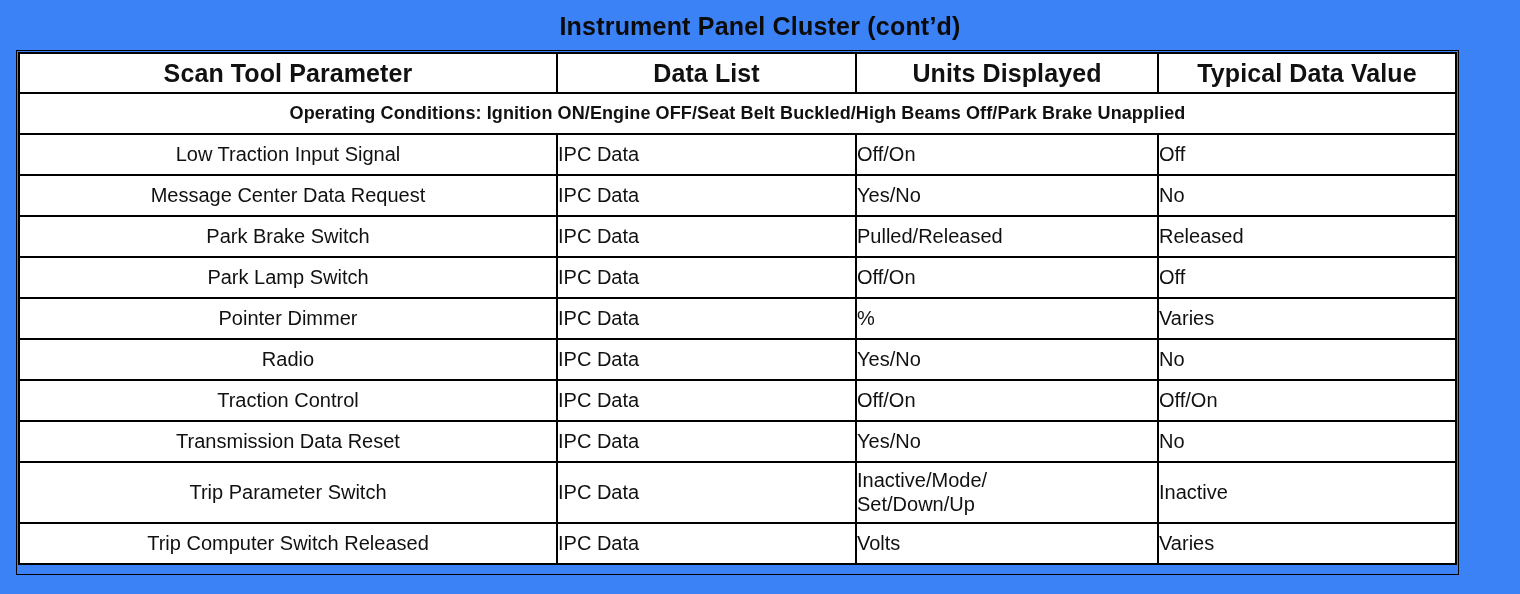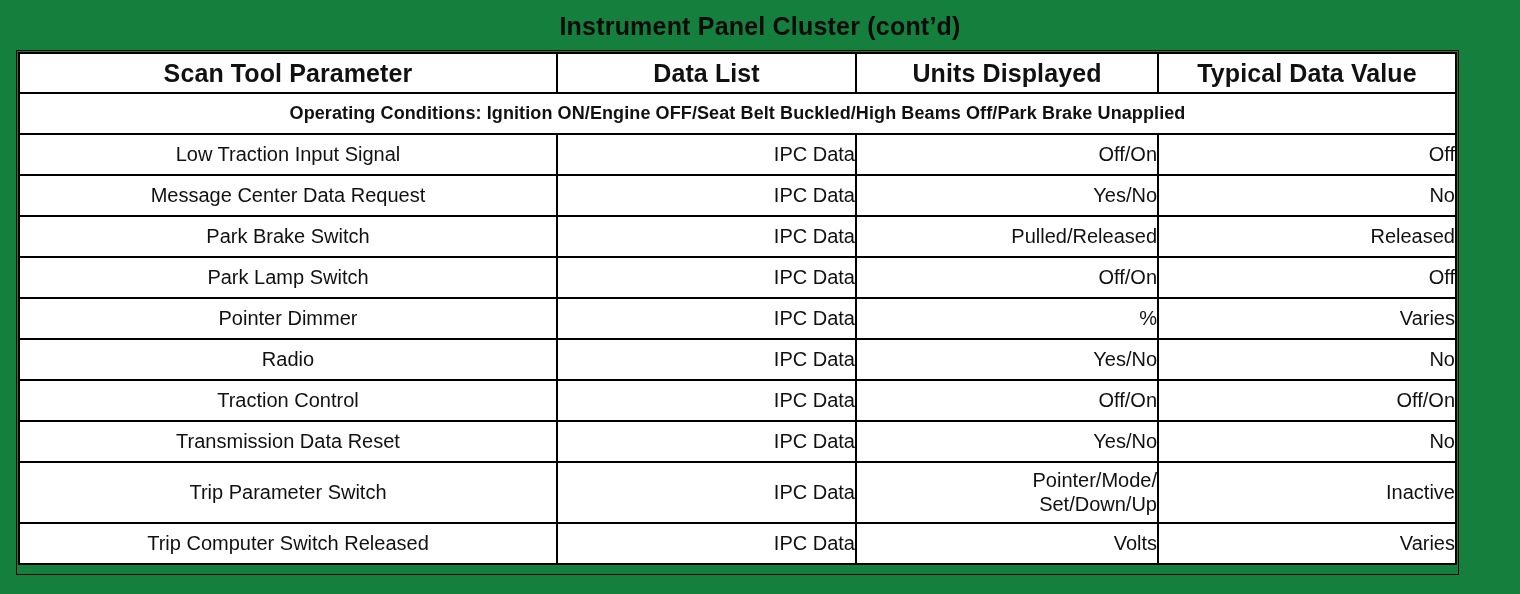--- a/index.html
+++ b/index.html
@@ -11,21 +11,21 @@
     width: 1520px;
     height: 594px;
     overflow: hidden;
     font-family: "Liberation Sans", sans-serif;
     color: #000000;
   }
   #page {
     position: relative;
     width: 1520px;
     height: 594px;
-    background: #15803d;
+    background: #3b82f6;
   }
   #page-title {
     position: absolute;
     left: 0;
     top: 12px;
     width: 1520px;
     text-align: center;
     font-size: 25px;
     font-weight: bold;
     letter-spacing: 0.2px;
@@ -76,21 +76,21 @@
   }
   tr.data-row.tall td {
     height: 59px;
   }
   td.param {
     text-align: center;
     padding-left: 18px;
     font-size: 21px;
   }
   td.center {
-    text-align: right;
+    text-align: left;
     font-size: 20px;
   }
   td.center .line2 {
     display: block;
     line-height: 1.18;
   }
   .outer-frame {
     position: absolute;
     left: 16px;
     top: 50px;
@@ -181,21 +181,21 @@
           <td class="param">Transmission Data Reset</td>
           <td class="center">IPC Data</td>
           <td class="center">Yes/No</td>
           <td class="center">No</td>
         </tr>
 
         <tr class="data-row tall">
           <td class="param">Trip Parameter Switch</td>
           <td class="center">IPC Data</td>
           <td class="center">
-            <span class="line2">Pointer/Mode/</span>
+            <span class="line2">Inactive/Mode/</span>
             <span class="line2">Set/Down/Up</span>
           </td>
           <td class="center">Inactive</td>
         </tr>
 
         <tr class="data-row">
           <td class="param">Trip Computer Switch Released</td>
           <td class="center">IPC Data</td>
           <td class="center">Volts</td>
           <td class="center">Varies</td>

